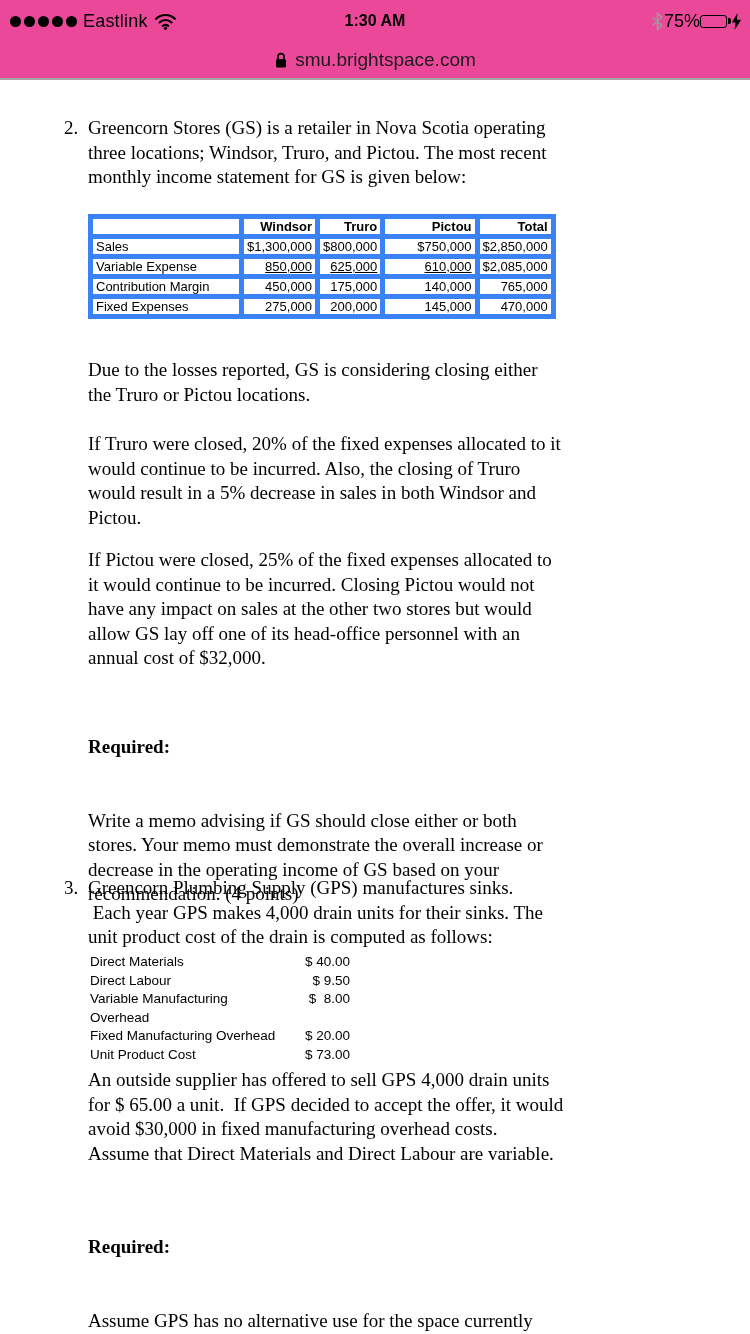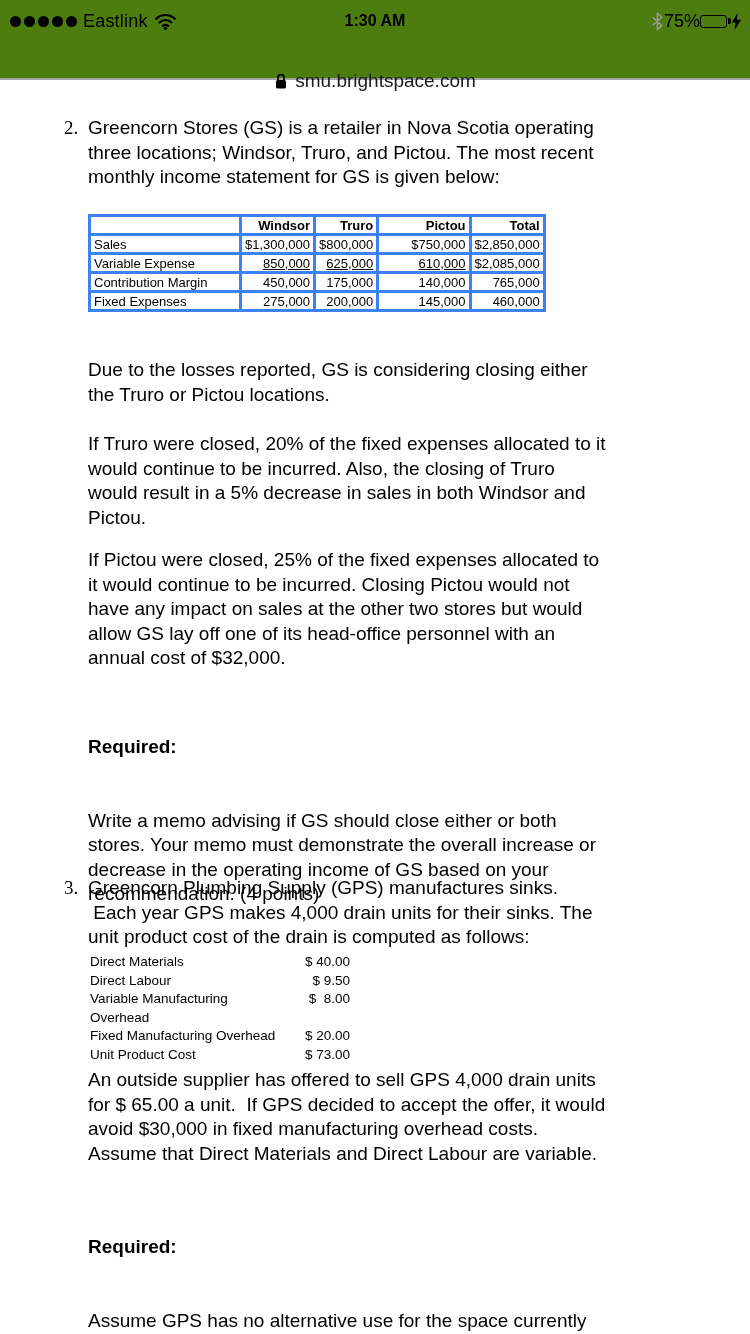--- a/index.html
+++ b/index.html
@@ -10,21 +10,21 @@
     height: 1334px;
     background: #ffffff;
     font-family: "Liberation Sans", sans-serif;
     color: #000;
     overflow: hidden;
   }
 
   
   .statusbar {
     position: absolute; top: 0; left: 0; width: 750px; height: 80px;
-    background: #4d7c0f;
+    background: #ec4899;
     border-bottom: 2px solid #a6a6a6;
   }
   .sb-row1 {
     position: absolute; top: 0; left: 0; width: 750px; height: 42px;
   }
   .sb-left {
     position: absolute; left: 10px; top: 0; height: 42px;
     display: flex; align-items: center; gap: 6px;
   }
   .signal-dots { display: flex; align-items: center; gap: 3px; }
@@ -47,47 +47,48 @@
     width: 27px; height: 13px; border: 1px solid #000; border-radius: 3px;
     padding: 1px;
   }
   .battery-fill { height: 100%; border-radius: 1px; }
   .battery-nub {
     width: 3px; height: 6px; background: #000;
     border-radius: 0 2px 2px 0; margin-left: 1px;
   }
   .url-row {
     position: absolute; top: 42px; left: 0; width: 750px; height: 36px;
-    display: flex; align-items: center; justify-content: center; gap: 7px; margin-top: 21px;
+    display: flex; align-items: center; justify-content: center; gap: 7px;
   }
   .url-text { font-size: 19px; color: #1b1b1d; }
 
   
   .q-row { position: absolute; left: 64px; width: 670px; display: flex; }
   .q-num {
     width: 24px; flex: 0 0 24px;
     font-family: "Liberation Serif", serif;
     font-size: 19px; line-height: 24.5px;
   }
   .q-text, .para {
     font-size: 19px; line-height: 24.5px;
     white-space: pre-wrap;
+    font-family: Liberation Serif, serif;
   }
   .para { position: absolute; left: 88px; width: 650px; }
   .req-label { font-weight: 700; font-size: 19px; line-height: 24.5px; }
 
   
   .is-table {
     position: absolute; top: 214px; left: 88px;
     border-collapse: collapse;
     font-size: 13px;
     border: 2px solid #000;
   }
   .is-table td {
-    border: 3px solid #3b82f6;
+    border: 5px solid #3b82f6;
     height: 19px;
     padding: 0 3px;
     white-space: nowrap;
     vertical-align: middle;
   }
   .is-table td.c0 { width: 151px; text-align: left; }
   .is-table td.c1 { width: 71px; }
   .is-table td.c2 { width: 63px; }
   .is-table td.c3 { width: 60px; padding-left: 32px; }
   .is-table td.c4 { width: 71px; }
@@ -193,21 +194,21 @@
     <td class="c1 num">450,000</td>
     <td class="c2 num">175,000</td>
     <td class="c3 num">140,000</td>
     <td class="c4 num">765,000</td>
   </tr>
   <tr>
     <td class="c0">Fixed Expenses</td>
     <td class="c1 num">275,000</td>
     <td class="c2 num">200,000</td>
     <td class="c3 num">145,000</td>
-    <td class="c4 num">460,000</td>
+    <td class="c4 num">470,000</td>
   </tr>
 </tbody>
   </table>
 
 <div class="para" style="top:358px;">Due to the losses reported, GS is considering closing either
 the Truro or Pictou locations.</div>
 <div class="para" style="top:432px;">If Truro were closed, 20% of the fixed expenses allocated to it
 would continue to be incurred. Also, the closing of Truro
 would result in a 5% decrease in sales in both Windsor and
 Pictou.</div>

